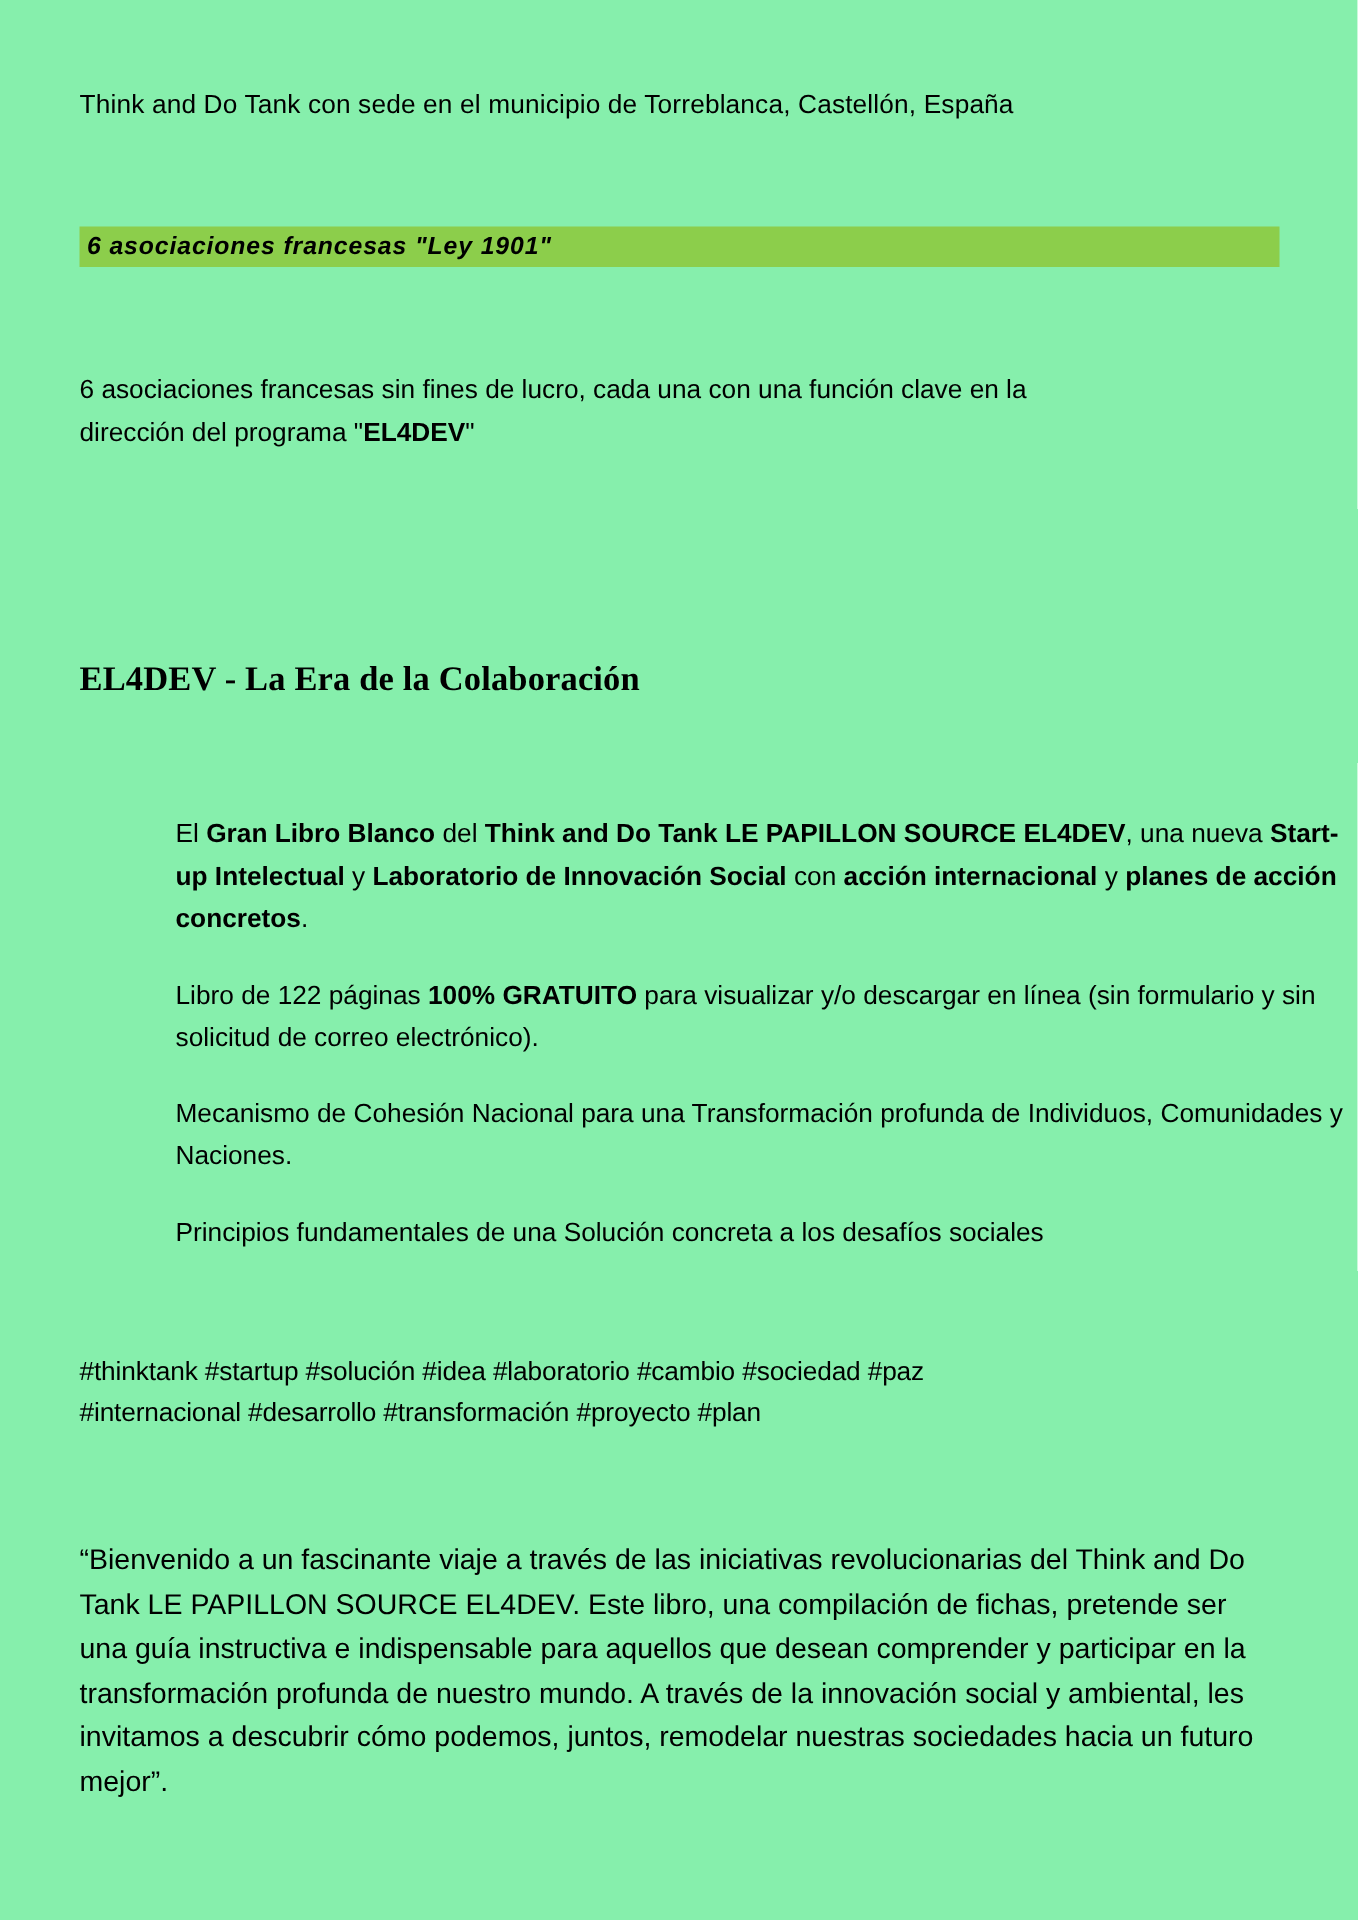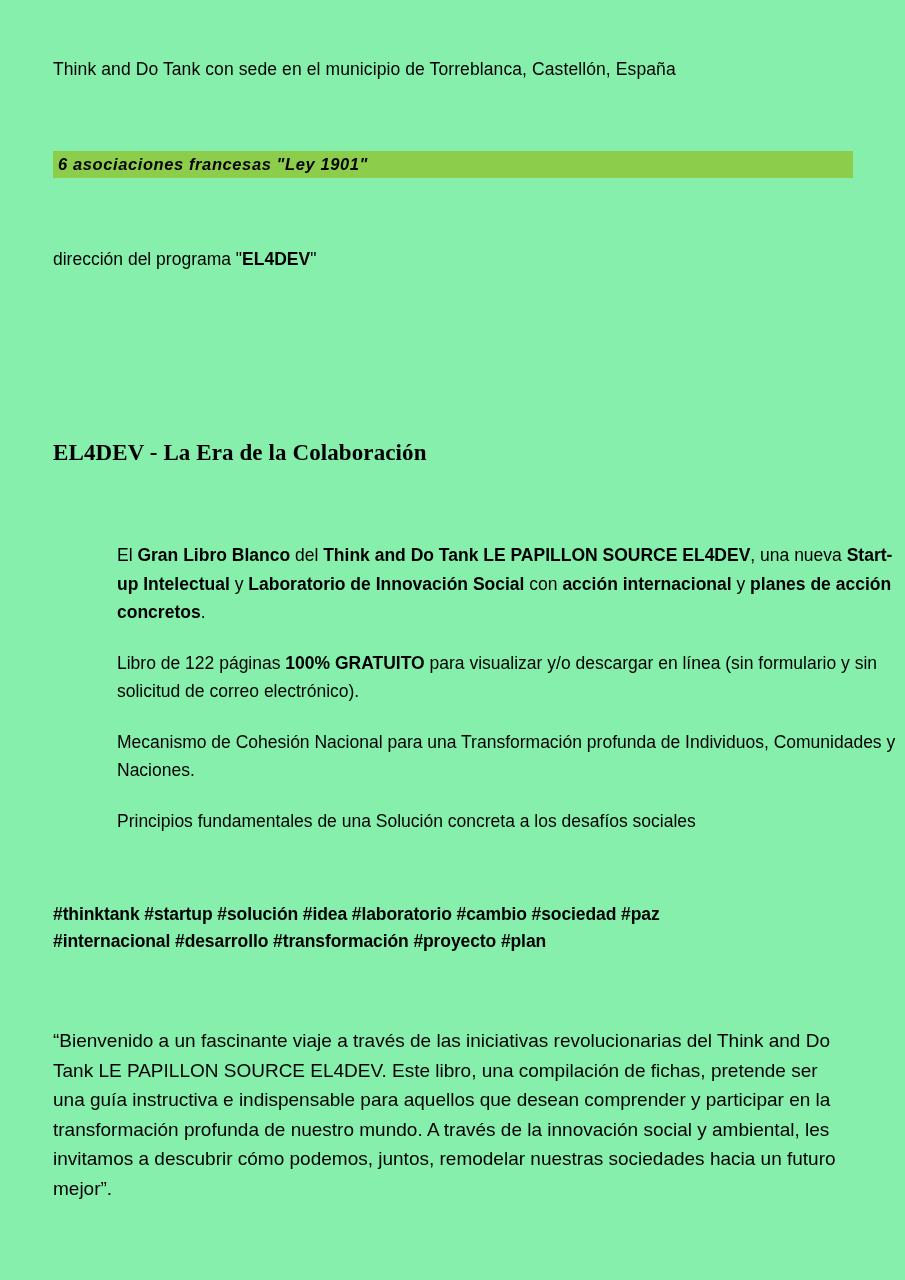--- a/index.html
+++ b/index.html
@@ -110,21 +110,21 @@
   .body-para b { font-weight: bold; }
 
   
   .hashtags {
     position: absolute;
     top: 901px;
     left: 0;
     width: 798px;
     font-size: 17.5px;
     line-height: 27px;
-    font-weight: bold;
+    font-weight: normal;
     letter-spacing: -0.1px;
   }
   .hashtags .ht-line { white-space: nowrap; display: block; }
 
   
   .quote-para {
     position: absolute;
     top: 1026px;
     left: 0;
     width: 800px;
@@ -139,20 +139,21 @@
 <div class="page">
   <div class="content">
 
     <div class="intro-line">Think and Do Tank con sede en el municipio de Torreblanca, Castellón, España</div>
 
     <div class="banner">
       <span class="banner-text">6 asociaciones francesas "Ley 1901"</span>
     </div>
 
     <div class="lead-para">
+      <div>6 asociaciones francesas sin fines de lucro, cada una con una función clave en la</div>
       <div class="lastline"><span>dirección del programa "</span><b>EL4DEV</b><span>"</span></div>
     </div>
 
     <div class="section-heading">EL4DEV - La Era de la Colaboración</div>
 
     <div class="body-block">
       <p class="body-para"><span>El </span><b>Gran Libro Blanco</b><span> del </span><b>Think and Do Tank LE PAPILLON SOURCE EL4DEV</b><span>, una nueva </span><b>Start-up Intelectual</b><span> y </span><b>Laboratorio de Innovación Social</b><span> con </span><b>acción internacional</b><span> y </span><b>planes de acción concretos</b><span>.</span></p>
       <p class="body-para"><span>Libro de 122 páginas </span><b>100% GRATUITO</b><span> para visualizar y/o descargar en línea (sin formulario y sin solicitud de correo electrónico).</span></p>
       <p class="body-para"><span>Mecanismo de Cohesión Nacional para una Transformación profunda de Individuos, Comunidades y Naciones.</span></p>
       <p class="body-para"><span>Principios fundamentales de una Solución concreta a los desafíos sociales</span></p>

